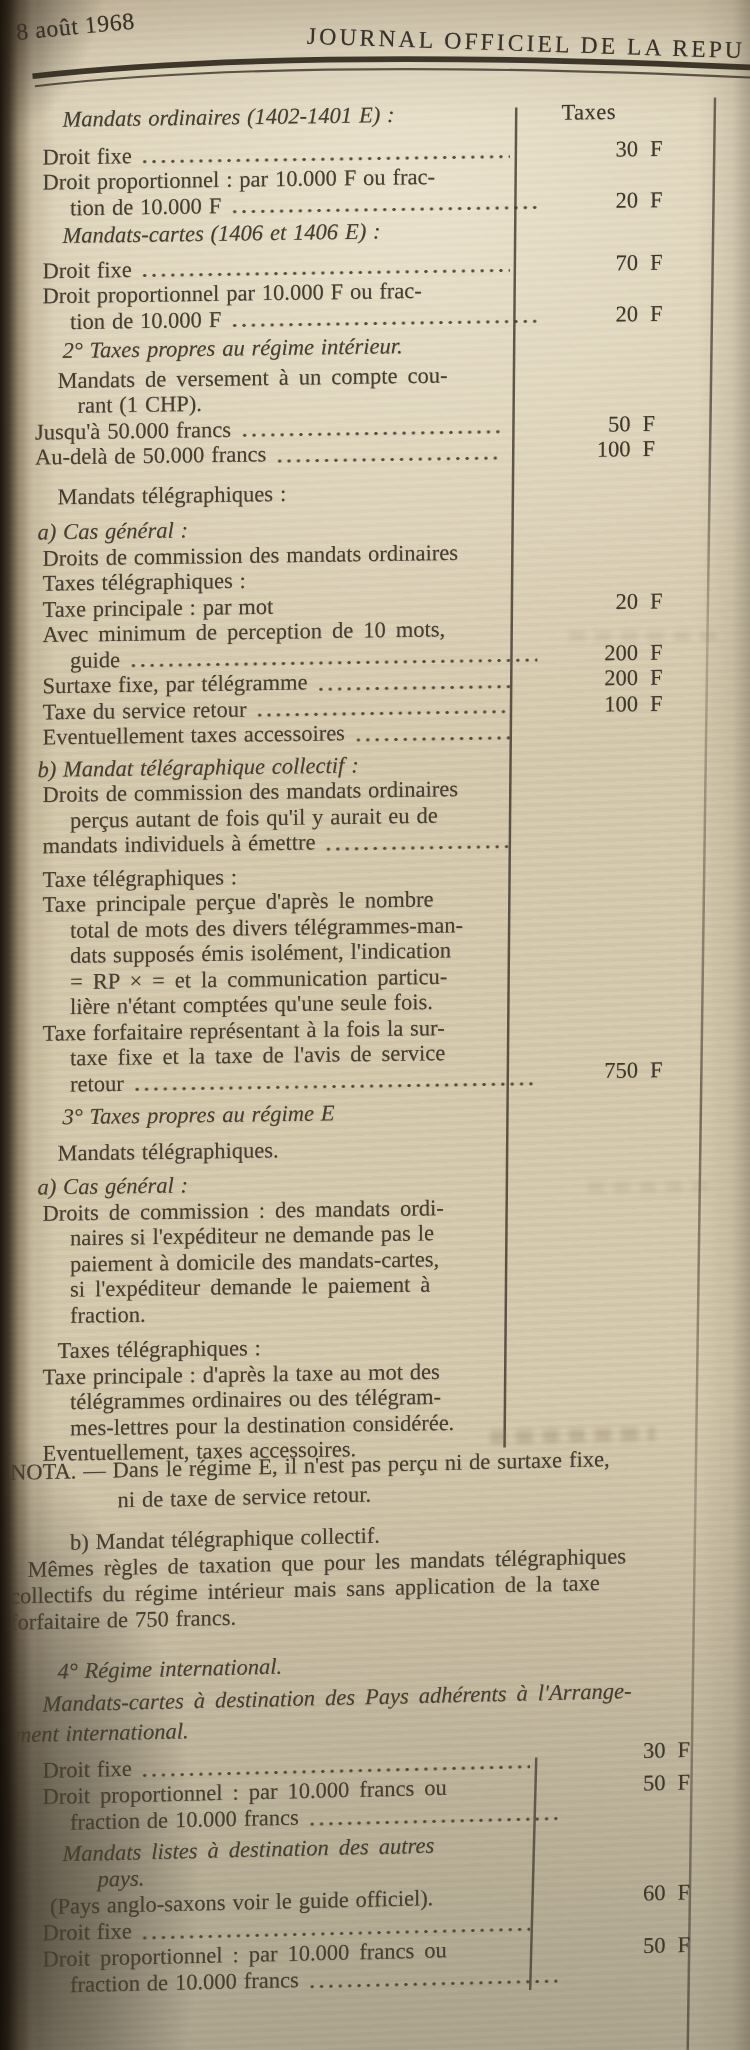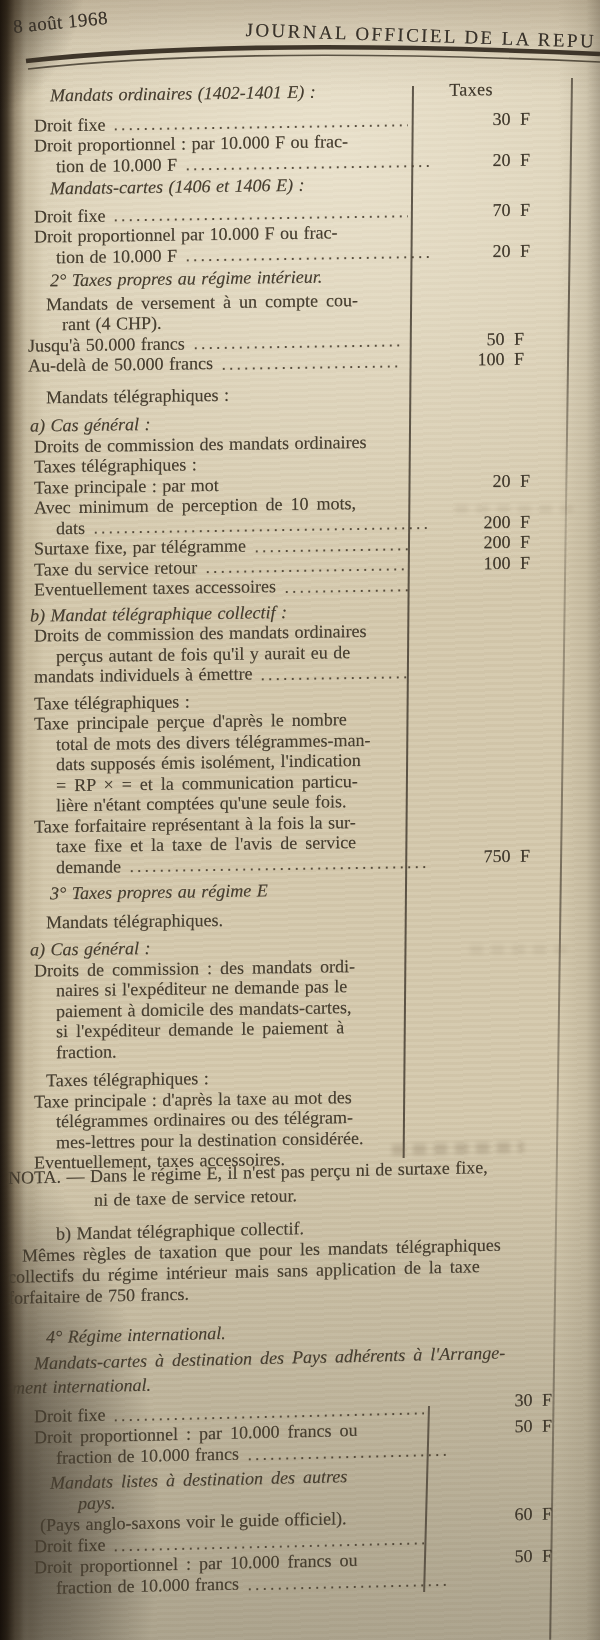--- a/index.html
+++ b/index.html
@@ -126,21 +126,21 @@
         <span class="leadfill"></span>
         <span class="val">20 F</span>
       </div>
       <div class="row s" style="margin-top: 3px;">
         <span class="txt">2° Taxes propres au régime intérieur.</span>
       </div>
       <div class="row m j" style="margin-top: 3px;">
         <span class="txt">Mandats de versement à un compte cou-</span>
       </div>
       <div class="row c2">
-        <span class="txt">rant (4 CHP).</span>
+        <span class="txt">rant (1 CHP).</span>
       </div>
       <div class="row o6">
         <span class="txt">Jusqu'à 50.000 francs</span>
         <span class="leadfill"></span>
         <span class="val">50 F</span>
       </div>
       <div class="row o6">
         <span class="txt">Au-delà de 50.000 francs</span>
         <span class="leadfill"></span>
         <span class="val">100 F</span>
@@ -158,21 +158,21 @@
         <span class="txt">Taxes télégraphiques :</span>
       </div>
       <div class="row">
         <span class="txt">Taxe principale : par mot</span>
         <span class="val">20 F</span>
       </div>
       <div class="row j">
         <span class="txt">Avec minimum de perception de 10 mots,</span>
       </div>
       <div class="row c">
-        <span class="txt">dats</span>
+        <span class="txt">guide</span>
         <span class="leadfill"></span>
         <span class="val">200 F</span>
       </div>
       <div class="row">
         <span class="txt">Surtaxe fixe, par télégramme</span>
         <span class="leadfill"></span>
         <span class="val">200 F</span>
       </div>
       <div class="row">
         <span class="txt">Taxe du service retour</span>
@@ -214,21 +214,21 @@
       <div class="row c">
         <span class="txt">lière n'étant comptées qu'une seule fois.</span>
       </div>
       <div class="row">
         <span class="txt">Taxe forfaitaire représentant à la fois la sur-</span>
       </div>
       <div class="row c j">
         <span class="txt">taxe fixe et la taxe de l'avis de service</span>
       </div>
       <div class="row c">
-        <span class="txt">demande</span>
+        <span class="txt">retour</span>
         <span class="leadfill"></span>
         <span class="val vup">750 F</span>
       </div>
       <div class="row s" style="margin-top: 6px;">
         <span class="txt">3° Taxes propres au régime E</span>
       </div>
       <div class="row m" style="margin-top: 8px;">
         <span class="txt">Mandats télégraphiques.</span>
       </div>
       <div class="row ab" style="margin-top: 7px;">

